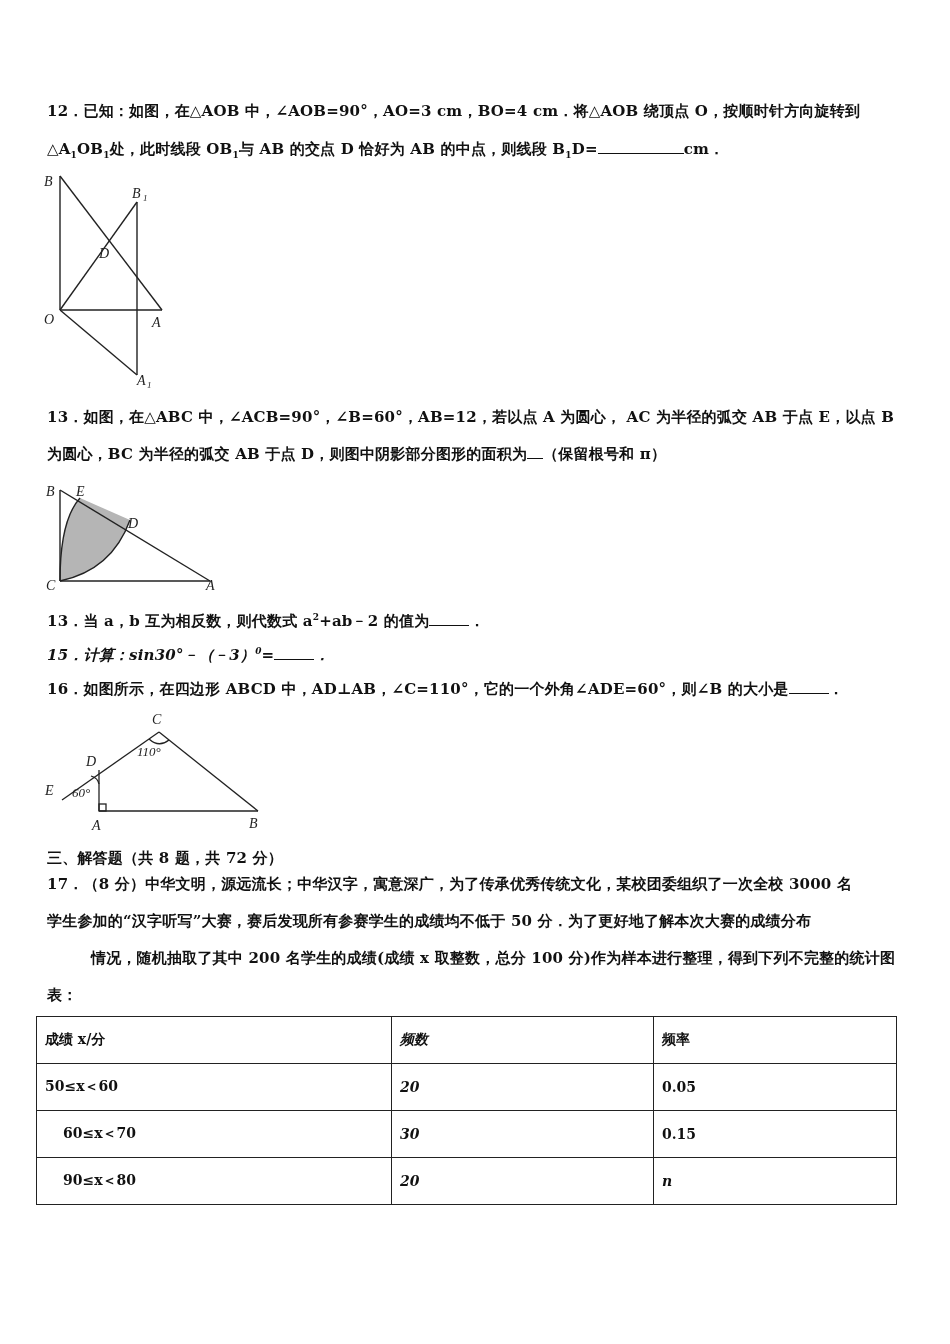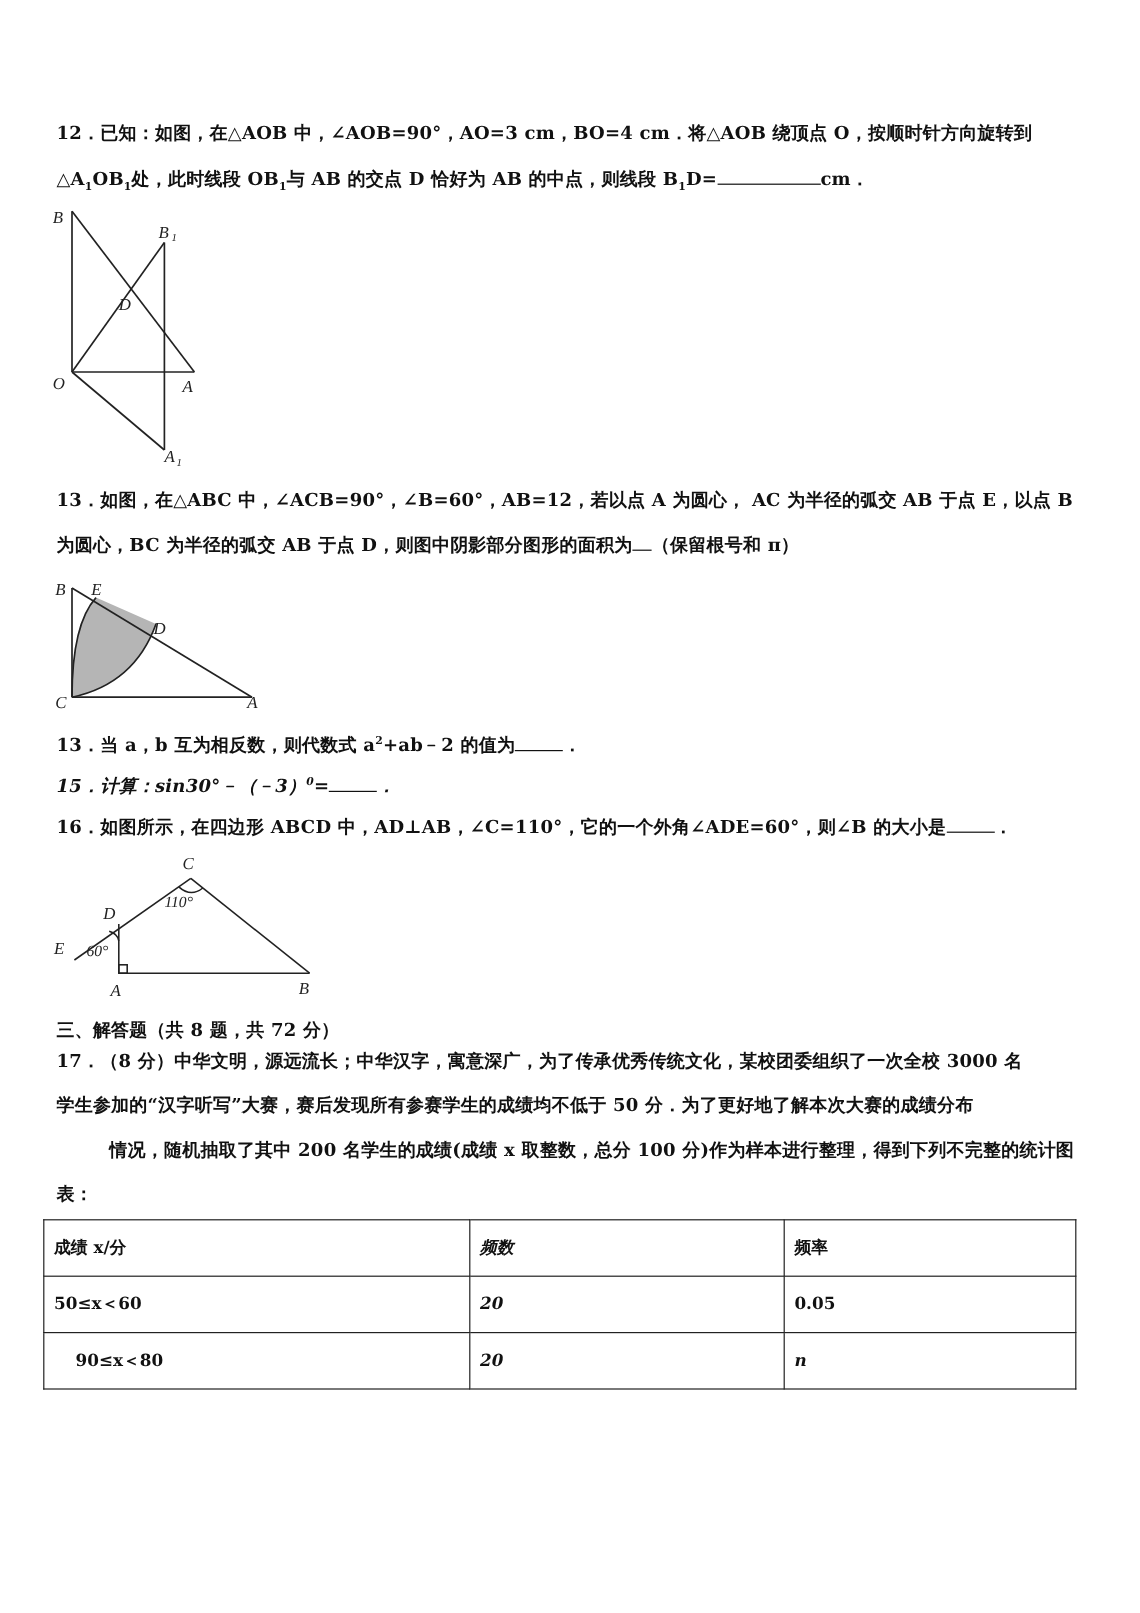--- a/index.html
+++ b/index.html
@@ -126,18 +126,23 @@
     <td class="c1">成绩 x/分</td>
     <td class="c2">频数</td>
     <td>频率</td>
   </tr>
   <tr>
     <td class="c1">50≤x＜60</td>
     <td class="c2">20</td>
     <td>0.05</td>
   </tr>
   <tr>
+    <td class="c1 indent">60≤x＜70</td>
+    <td class="c2">30</td>
+    <td>0.15</td>
+  </tr>
+  <tr>
     <td class="c1 indent">90≤x＜80</td>
     <td class="c2">20</td>
     <td class="it">n</td>
   </tr>
 </tbody>
   </table>
 
 </body></html>

